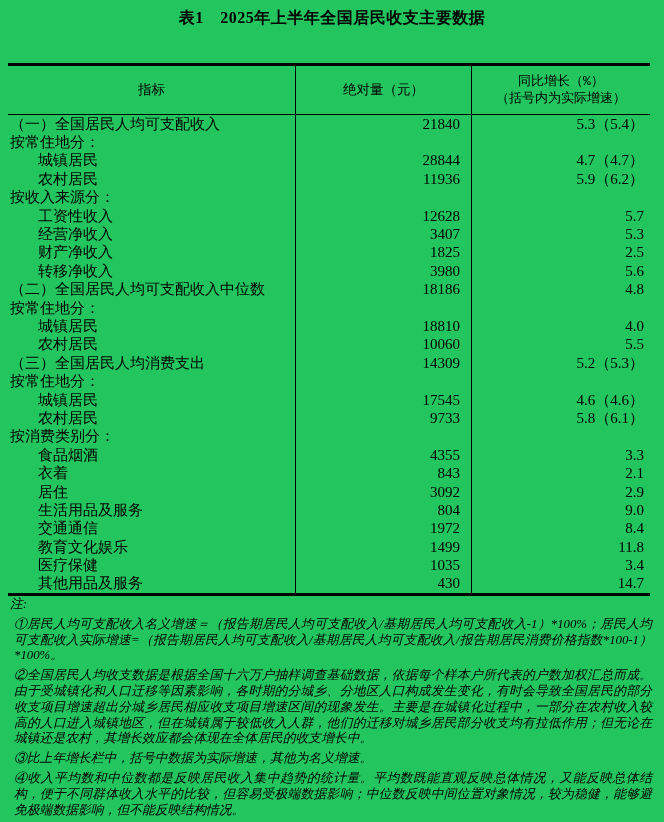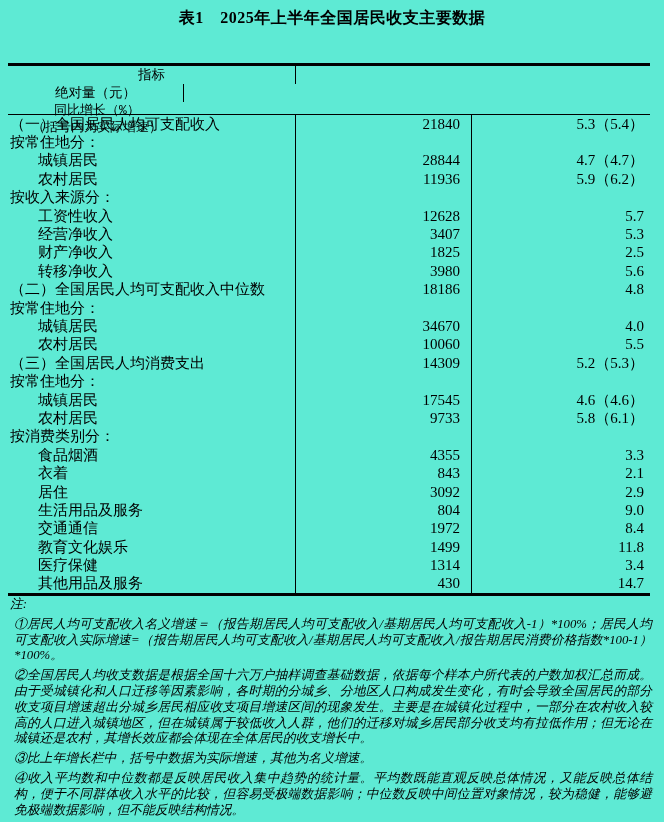--- a/index.html
+++ b/index.html
@@ -1,20 +1,20 @@
 <!DOCTYPE html>
 <html><head>
 <meta charset="utf-8">
 <style>
   html, body { margin: 0; padding: 0; background: #ffffff; }
   .page {
     position: relative;
     width: 664px;
     height: 822px;
-    background: #5eead4;
+    background: #22c55e;
     color: #000000;
     font-family: "Liberation Serif", "DejaVu Serif", serif;
     overflow: hidden;
   }
   .title {
     position: absolute;
     top: 8px;
     left: 0;
     width: 100%;
     text-align: center;
@@ -29,21 +29,20 @@
     width: 642px;
     border-top: 3px solid #000;
     border-bottom: 3px solid #000;
     box-sizing: border-box;
   }
   .thead {
     display: flex;
     height: 48px;
     border-bottom: 1px solid #000;
     font-size: 13.5px;
-    flex-direction: column;
   }
   .hc {
     box-sizing: border-box;
     display: flex;
     flex-direction: column;
     align-items: center;
     justify-content: center;
     text-align: center;
   }
   .h1 { width: 288px; border-right: 1px solid #000; }
@@ -145,21 +144,21 @@
           <div class="c c2">18186</div>
           <div class="c c3">4.8</div>
         </div>
         <div class="trow">
           <div class="c c1">按常住地分：</div>
           <div class="c c2"></div>
           <div class="c c3"></div>
         </div>
         <div class="trow">
           <div class="c c1 ind">城镇居民</div>
-          <div class="c c2">34670</div>
+          <div class="c c2">18810</div>
           <div class="c c3">4.0</div>
         </div>
         <div class="trow">
           <div class="c c1 ind">农村居民</div>
           <div class="c c2">10060</div>
           <div class="c c3">5.5</div>
         </div>
         <div class="trow">
           <div class="c c1">（三）全国居民人均消费支出</div>
           <div class="c c2">14309</div>
@@ -210,21 +209,21 @@
           <div class="c c2">1972</div>
           <div class="c c3">8.4</div>
         </div>
         <div class="trow">
           <div class="c c1 ind">教育文化娱乐</div>
           <div class="c c2">1499</div>
           <div class="c c3">11.8</div>
         </div>
         <div class="trow">
           <div class="c c1 ind">医疗保健</div>
-          <div class="c c2">1314</div>
+          <div class="c c2">1035</div>
           <div class="c c3">3.4</div>
         </div>
         <div class="trow">
           <div class="c c1 ind">其他用品及服务</div>
           <div class="c c2">430</div>
           <div class="c c3">14.7</div>
         </div>
       </div>
   </div>
 

